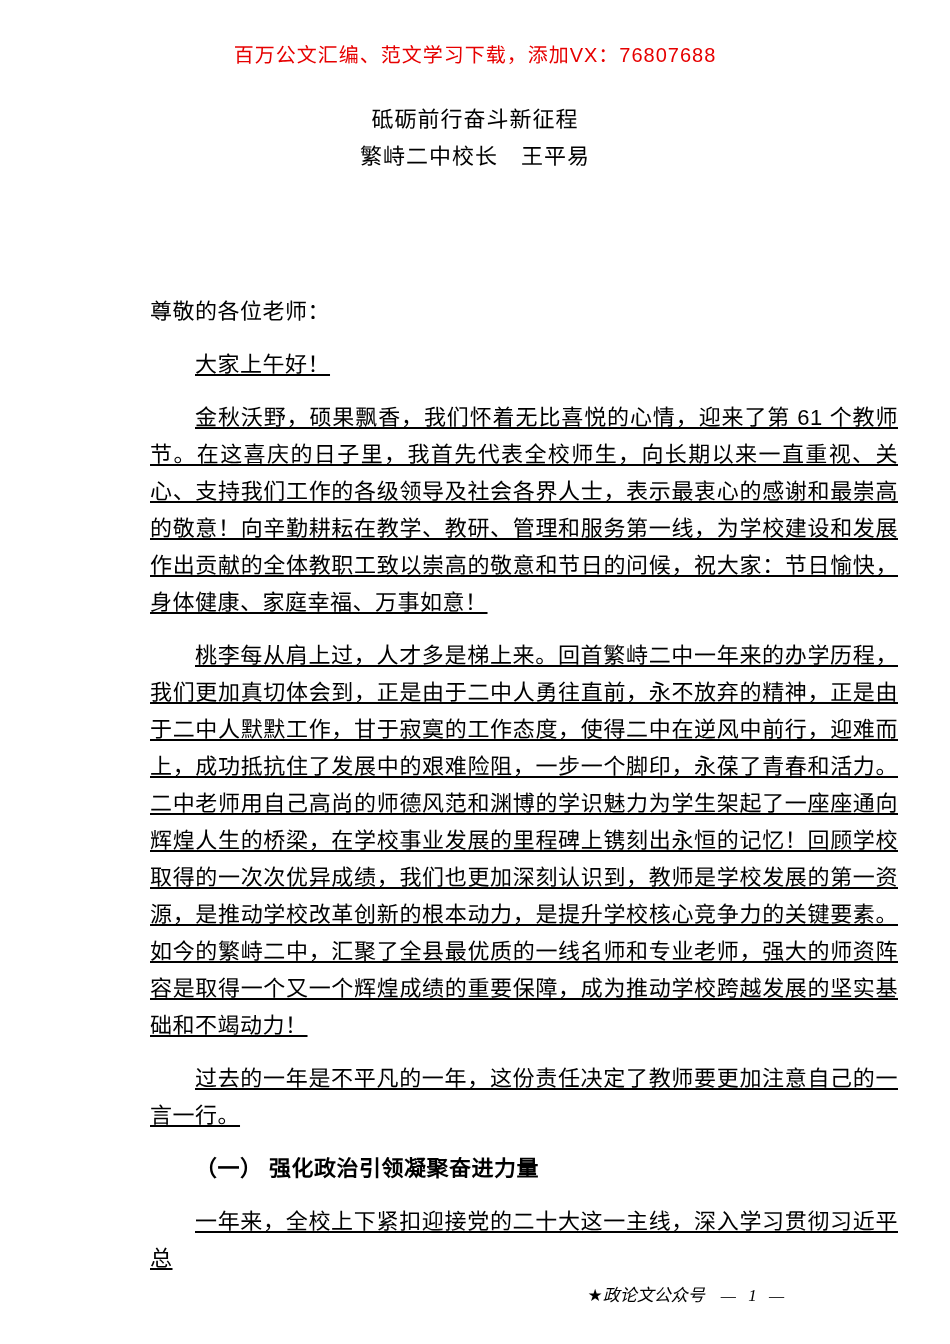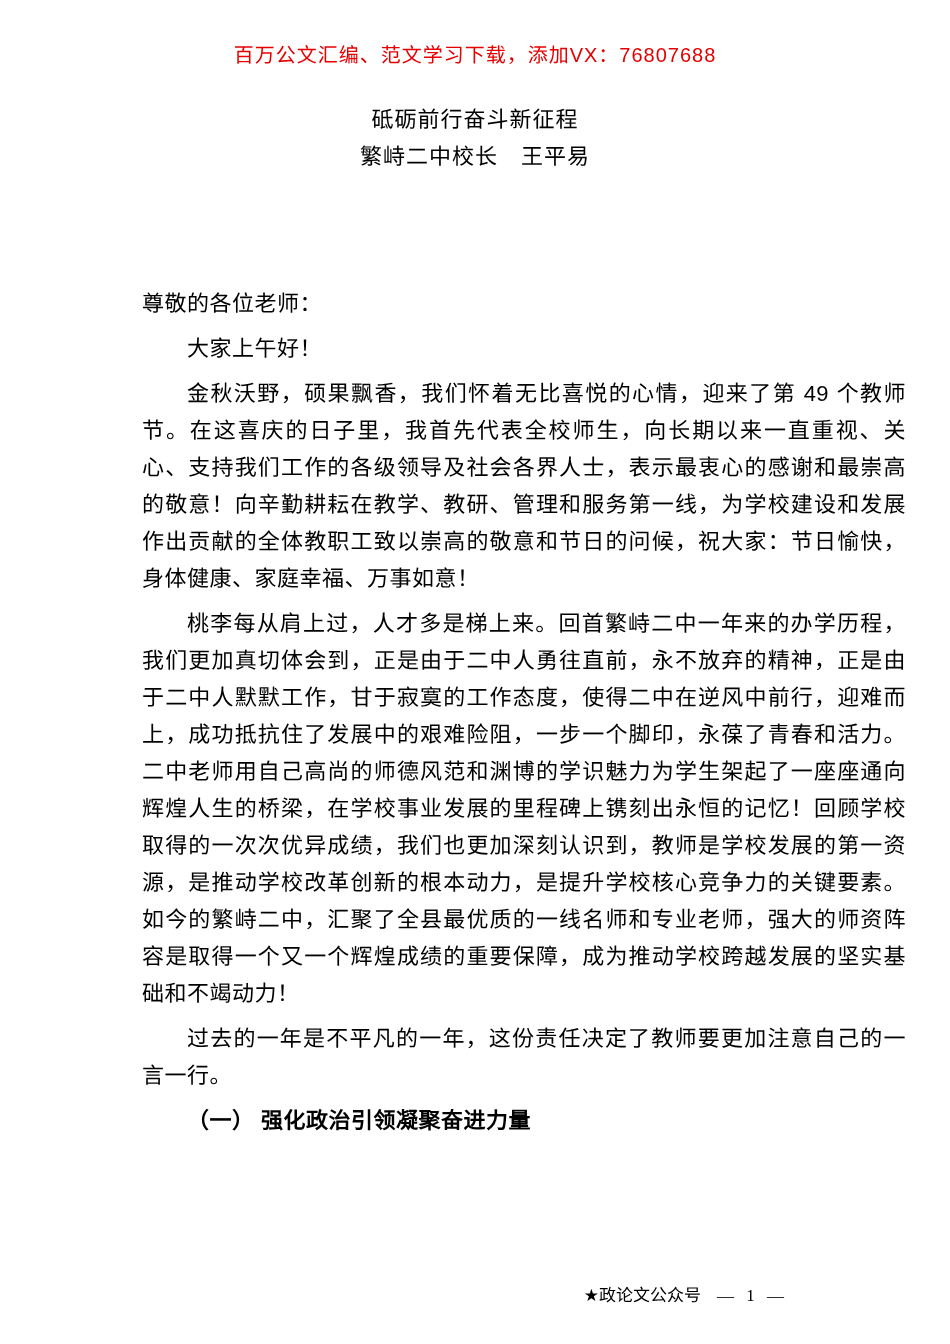--- a/index.html
+++ b/index.html
@@ -38,54 +38,56 @@
     position: absolute;
     top: 277px;
     left: 90px;
     width: 780px;
     font-size: 22px;
     line-height: 37px;
     text-align: justify;
     text-justify: inter-ideograph;
     letter-spacing: 0.5px;
   }
-  .doc-body p { margin: 8px; padding: 0; }
-  .indent { text-indent: 45px; }
+  .doc-body p { margin: 16px; padding: 0; }
+  .indent { text-indent: 45px; text-decoration: underline; }
   .section-heading { font-weight: bold; text-indent: 45px; }
   .page-footer {
     position: absolute;
     right: 118px;
     bottom: 36px;
     display: flex;
     align-items: flex-end;
     gap: 16px;
     font-size: 17px;
     line-height: 24px;
+    font-style: italic;
   }
   .page-footer .page-num { letter-spacing: 4px; font-family: "Liberation Serif", "DejaVu Serif", serif; }
 </style>
 </head>
 <body>
 
 <div class="page">
 
   <div class="notice">百万公文汇编、范文学习下载，添加VX：76807688</div>
 
   <div class="title-block">
     <div>砥砺前行奋斗新征程</div>
     <div>繁峙二中校长　王平易</div>
   </div>
 
   <div class="doc-body">
     <p>尊敬的各位老师：</p>
     <p class="indent">大家上午好！</p>
-    <p class="indent">金秋沃野，硕果飘香，我们怀着无比喜悦的心情，迎来了第 49 个教师节。在这喜庆的日子里，我首先代表全校师生，向长期以来一直重视、关心、支持我们工作的各级领导及社会各界人士，表示最衷心的感谢和最崇高的敬意！向辛勤耕耘在教学、教研、管理和服务第一线，为学校建设和发展作出贡献的全体教职工致以崇高的敬意和节日的问候，祝大家：节日愉快，身体健康、家庭幸福、万事如意！</p>
+    <p class="indent">金秋沃野，硕果飘香，我们怀着无比喜悦的心情，迎来了第 61 个教师节。在这喜庆的日子里，我首先代表全校师生，向长期以来一直重视、关心、支持我们工作的各级领导及社会各界人士，表示最衷心的感谢和最崇高的敬意！向辛勤耕耘在教学、教研、管理和服务第一线，为学校建设和发展作出贡献的全体教职工致以崇高的敬意和节日的问候，祝大家：节日愉快，身体健康、家庭幸福、万事如意！</p>
     <p class="indent">桃李每从肩上过，人才多是梯上来。回首繁峙二中一年来的办学历程，我们更加真切体会到，正是由于二中人勇往直前，永不放弃的精神，正是由于二中人默默工作，甘于寂寞的工作态度，使得二中在逆风中前行，迎难而上，成功抵抗住了发展中的艰难险阻，一步一个脚印，永葆了青春和活力。二中老师用自己高尚的师德风范和渊博的学识魅力为学生架起了一座座通向辉煌人生的桥梁，在学校事业发展的里程碑上镌刻出永恒的记忆！回顾学校取得的一次次优异成绩，我们也更加深刻认识到，教师是学校发展的第一资源，是推动学校改革创新的根本动力，是提升学校核心竞争力的关键要素。如今的繁峙二中，汇聚了全县最优质的一线名师和专业老师，强大的师资阵容是取得一个又一个辉煌成绩的重要保障，成为推动学校跨越发展的坚实基础和不竭动力！</p>
     <p class="indent">过去的一年是不平凡的一年，这份责任决定了教师要更加注意自己的一言一行。</p>
     <p class="section-heading">（一） 强化政治引领凝聚奋进力量</p>
+    <p class="indent">一年来，全校上下紧扣迎接党的二十大这一主线，深入学习贯彻习近平总</p>
   </div>
 
   <div class="page-footer">
     <span>★政论文公众号</span>
     <span class="page-num">— 1 —</span>
   </div>
 
 </div>
 
 </body></html>

